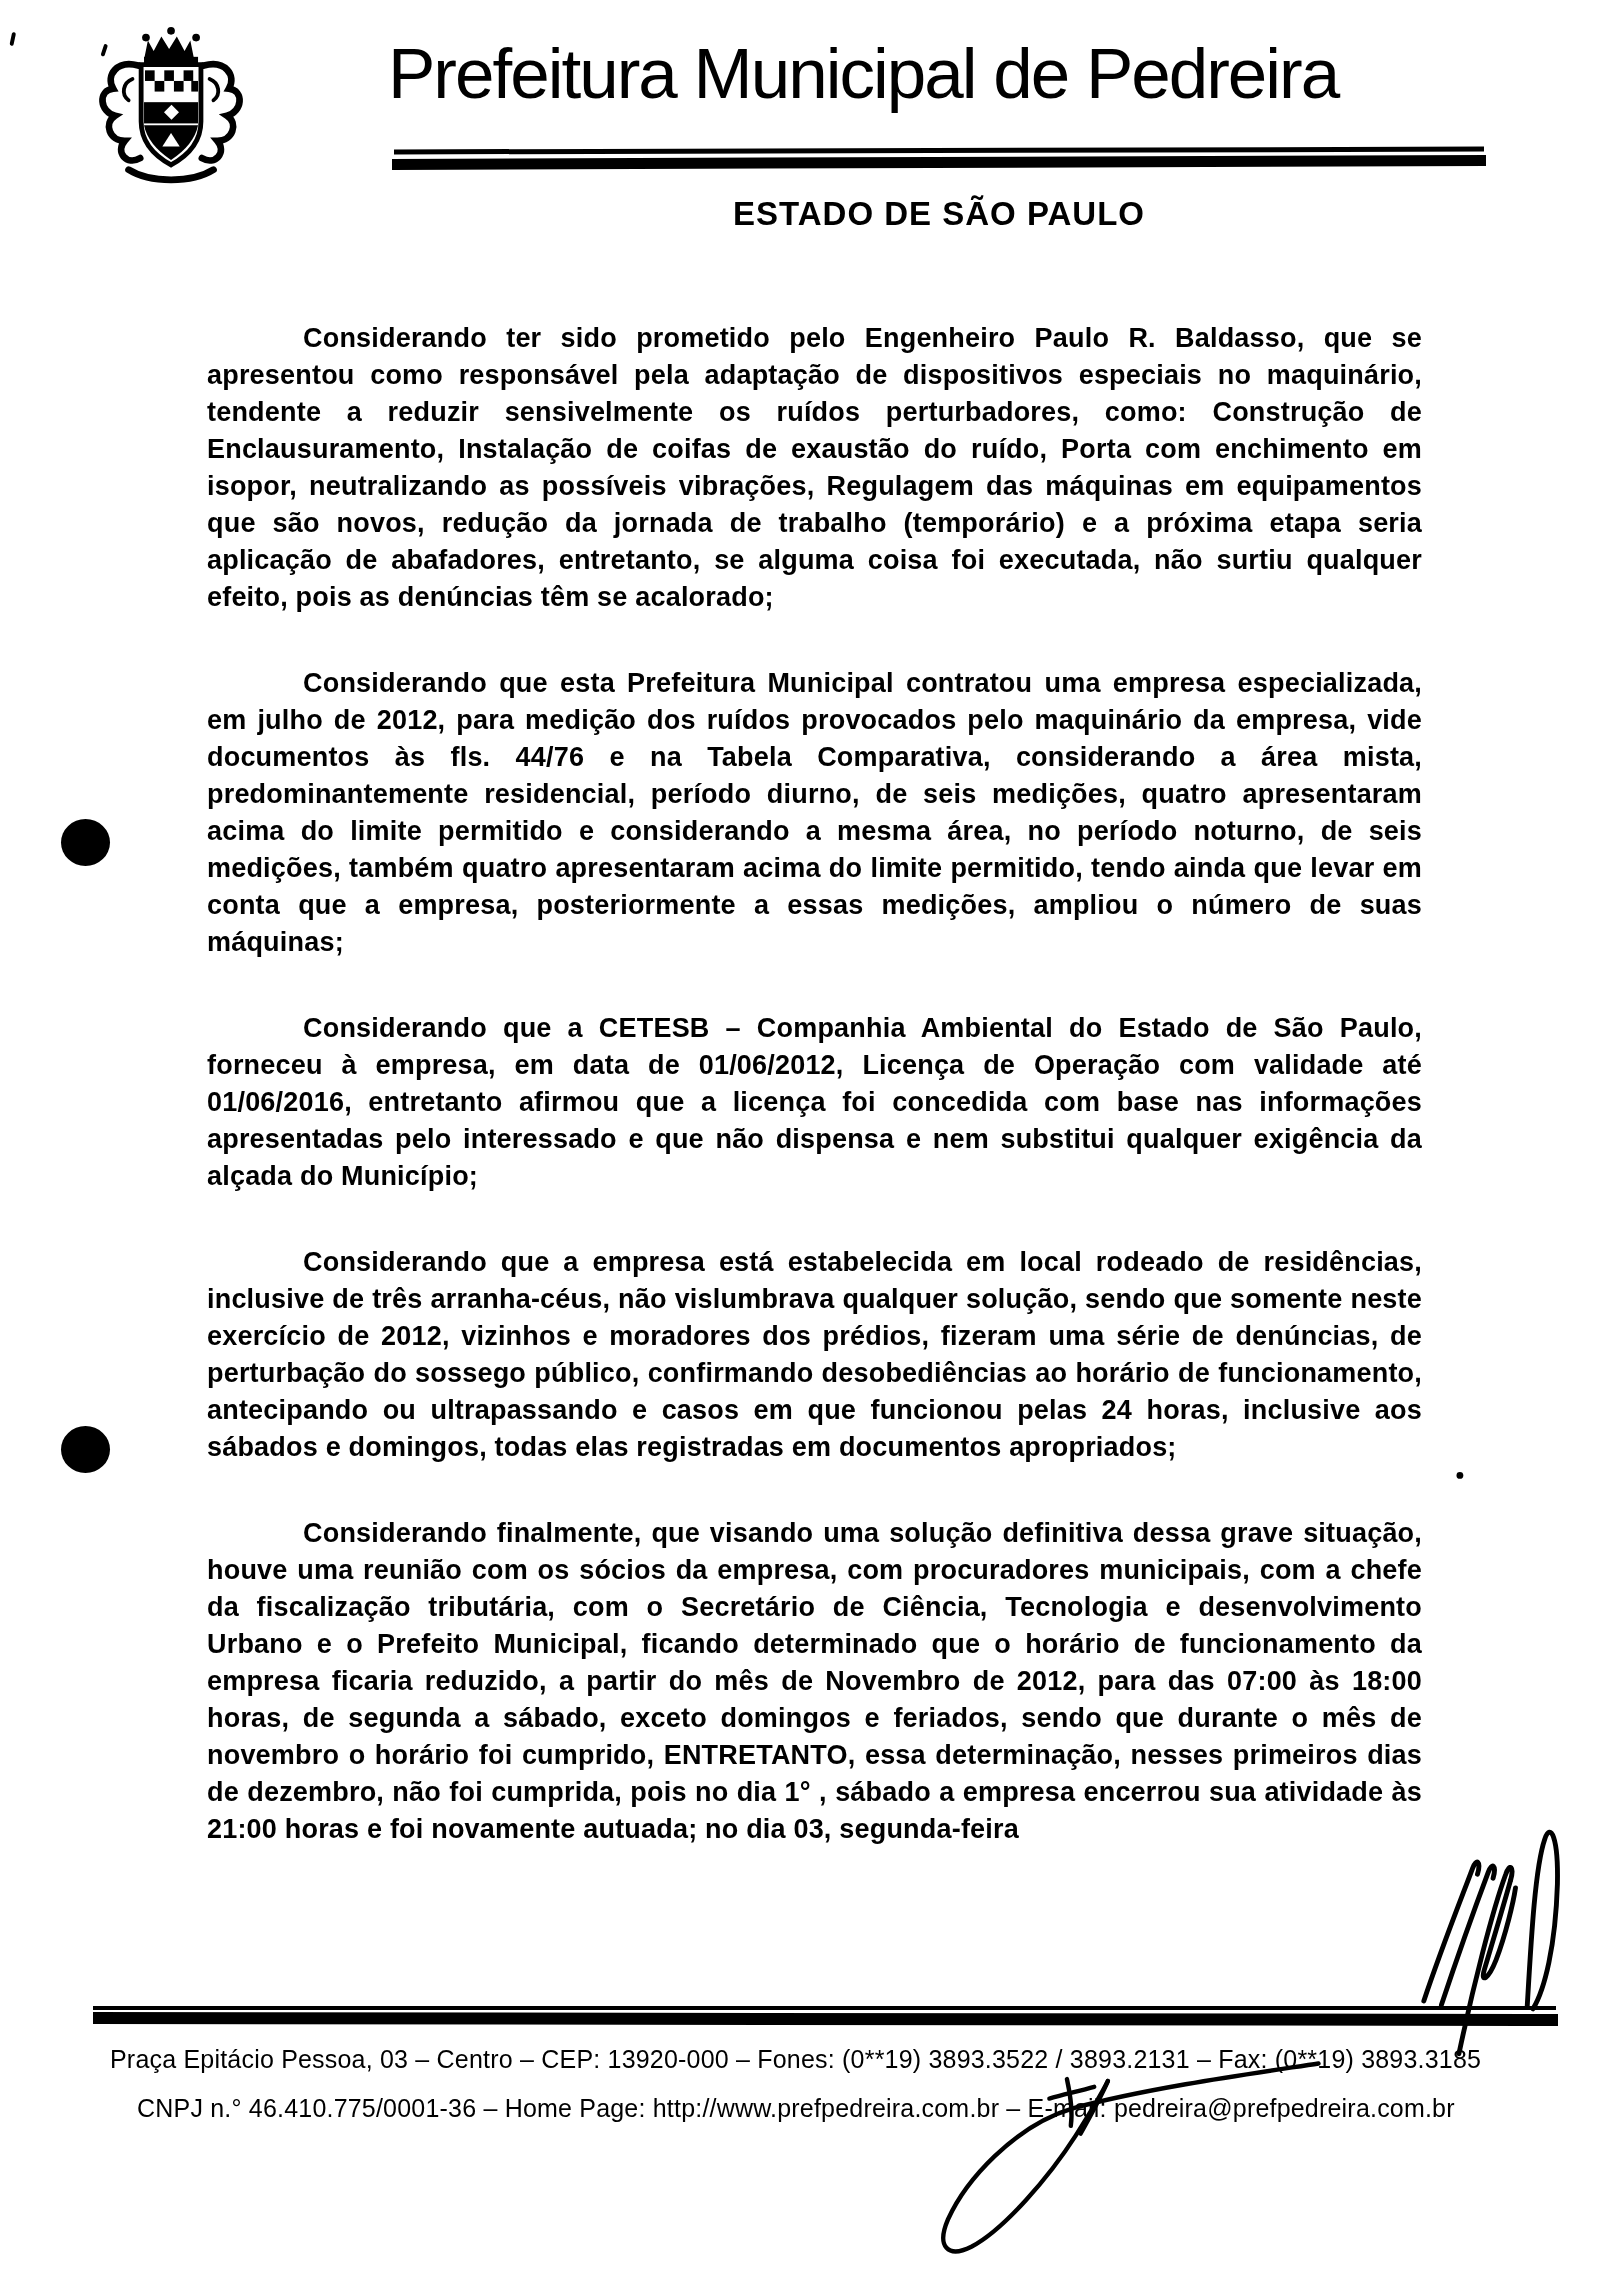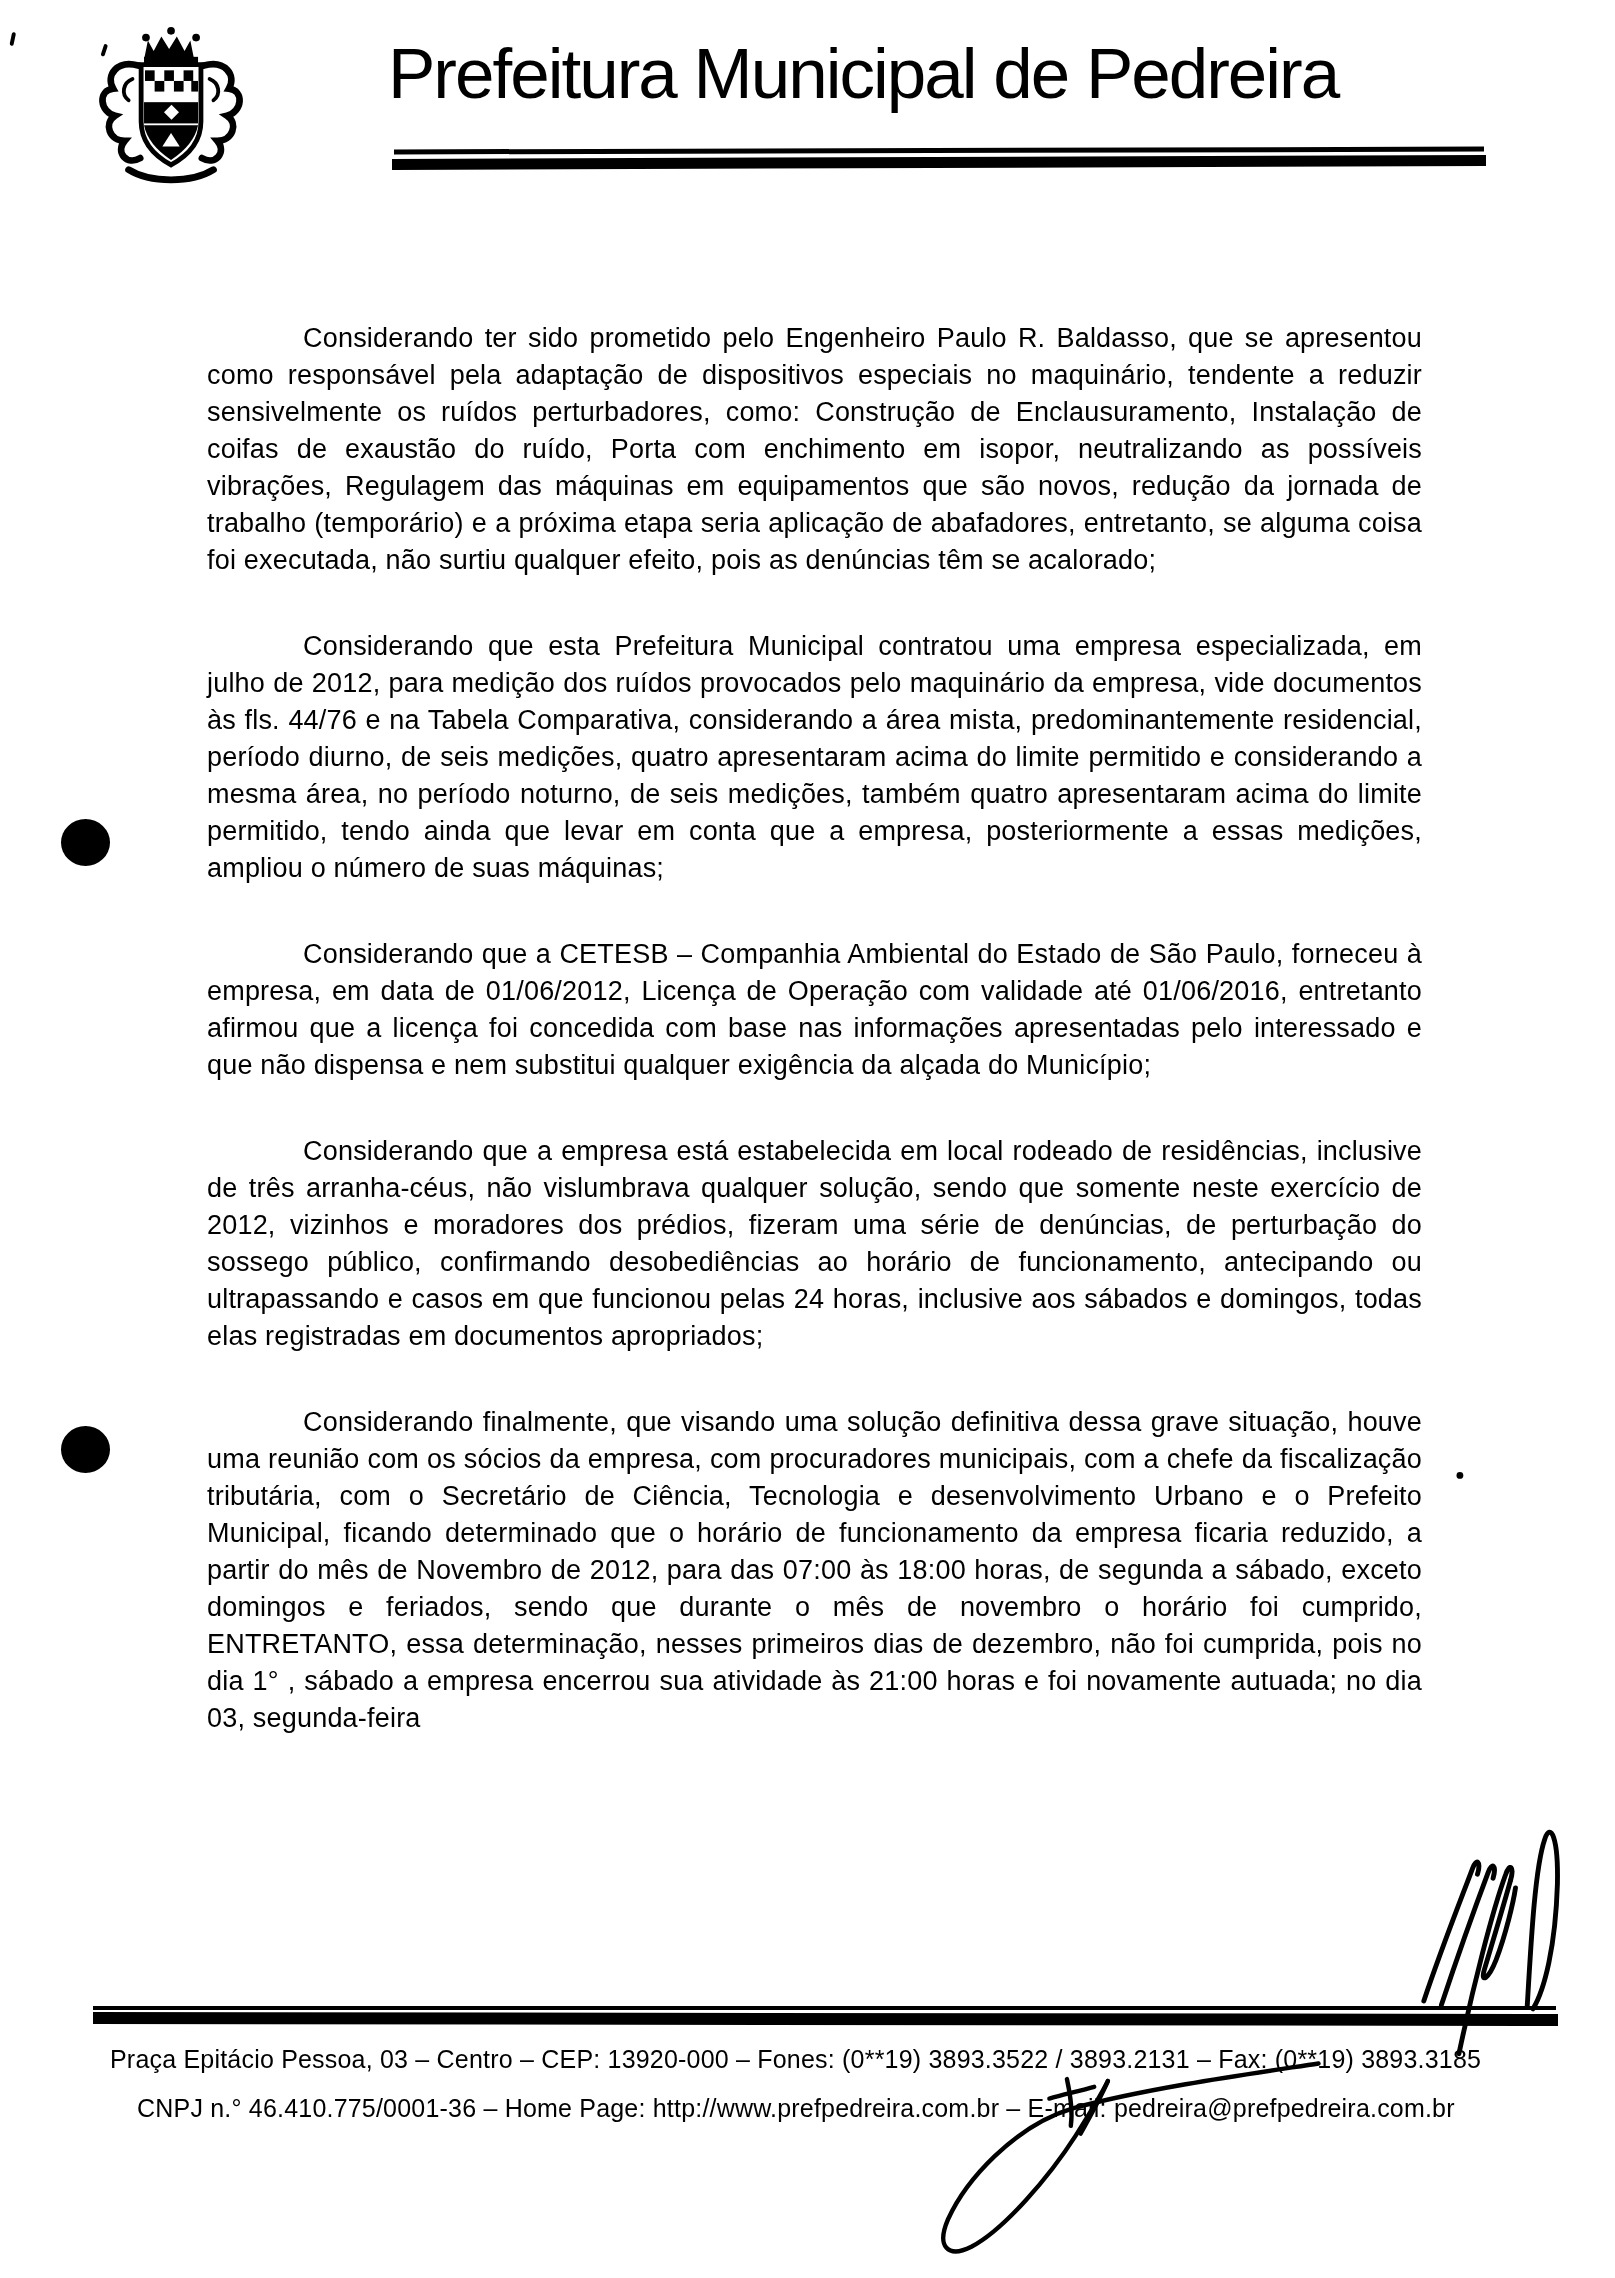--- a/index.html
+++ b/index.html
@@ -22,21 +22,21 @@
   .rule-thin{position:absolute;left:394px;top:148px;width:1090px;height:4.9px;background:#000;transform:rotate(-0.15deg);}
   .rule-thick{position:absolute;left:392px;top:157px;width:1094px;height:10.7px;background:#000;transform:rotate(-0.2deg);}
   .subtitle{
     position:absolute;left:394px;top:195px;width:1090px;
     text-align:center;font-size:33px;font-weight:bold;letter-spacing:1px;
   }
 
   
   .body-text{
     position:absolute;left:207px;top:320px;width:1215px;
-    font-size:27px;line-height:37px;font-weight:normal;
+    font-size:27px;line-height:37px;font-weight:bold;
     text-align:justify;letter-spacing:0.2px;
   }
   .body-text p{margin:0 0 49px 0;text-indent:96px;}
 
   
   .hole{position:absolute;left:61px;width:49px;height:47px;background:#000;border-radius:50%;}
   .hole-1{top:819px;}
   .hole-2{top:1426px;}
 
   
@@ -86,20 +86,21 @@
 
     <path d="M84 104 L112 104 Q108 124 84 140 Q60 124 56 104 Z" fill="#000"></path>
     <path d="M84 112 l9 14 -18 0 z" fill="#fff"></path>
 
     <path d="M40 150 C62 164 106 164 128 150" stroke="#000" stroke-width="7" fill="none" stroke-linecap="round"></path>
   </svg>
 
   <div class="title">Prefeitura Municipal de Pedreira</div>
   <div class="rule-thin"></div>
   <div class="rule-thick"></div>
+  <div class="subtitle">ESTADO DE SÃO PAULO</div>
 
   <div class="body-text">
     <p>Considerando ter sido prometido pelo Engenheiro Paulo R. Baldasso, que se apresentou como responsável pela adaptação de dispositivos especiais no maquinário, tendente a reduzir sensivelmente os ruídos perturbadores, como: Construção de Enclausuramento, Instalação de coifas de exaustão do ruído, Porta com enchimento em isopor, neutralizando as possíveis vibrações, Regulagem das máquinas em equipamentos que são novos, redução da jornada de trabalho (temporário) e a próxima etapa seria aplicação de abafadores, entretanto, se alguma coisa foi executada, não surtiu qualquer efeito, pois as denúncias têm se acalorado;</p>
     <p>Considerando que esta Prefeitura Municipal contratou uma empresa especializada, em julho de 2012, para medição dos ruídos provocados pelo maquinário da empresa, vide documentos às fls. 44/76 e na Tabela Comparativa, considerando a área mista, predominantemente residencial, período diurno, de seis medições, quatro apresentaram acima do limite permitido e considerando a mesma área, no período noturno, de seis medições, também quatro apresentaram acima do limite permitido, tendo ainda que levar em conta que a empresa, posteriormente a essas medições, ampliou o número de suas máquinas;</p>
     <p>Considerando que a CETESB – Companhia Ambiental do Estado de São Paulo, forneceu à empresa, em data de 01/06/2012,  Licença de Operação com validade até 01/06/2016, entretanto afirmou que a licença foi concedida com base nas informações apresentadas pelo interessado e que não dispensa e nem substitui qualquer exigência da alçada do Município;</p>
     <p>Considerando  que a empresa está estabelecida em local  rodeado de residências, inclusive de três arranha-céus, não vislumbrava qualquer solução, sendo que somente neste exercício de 2012, vizinhos e moradores dos prédios, fizeram  uma série de denúncias, de perturbação do sossego público, confirmando desobediências ao horário de funcionamento,  antecipando ou ultrapassando e casos em que funcionou pelas 24 horas, inclusive aos sábados e domingos, todas elas registradas em documentos apropriados;</p>
     <p>Considerando finalmente, que visando uma solução definitiva dessa grave situação, houve uma reunião com os sócios da empresa, com procuradores municipais, com a chefe da fiscalização tributária, com o Secretário de Ciência, Tecnologia e desenvolvimento Urbano e o Prefeito Municipal, ficando determinado que o horário de funcionamento da empresa ficaria reduzido, a partir do mês de Novembro de 2012,  para das 07:00 às 18:00 horas, de segunda a sábado, exceto domingos e feriados, sendo que durante o mês de novembro o horário foi cumprido, ENTRETANTO, essa determinação, nesses primeiros dias de dezembro,  não foi cumprida, pois no dia 1° , sábado a empresa encerrou sua atividade às 21:00 horas e foi novamente autuada; no dia 03, segunda-feira</p>
   </div>
 
   <div class="hole hole-1"></div>

